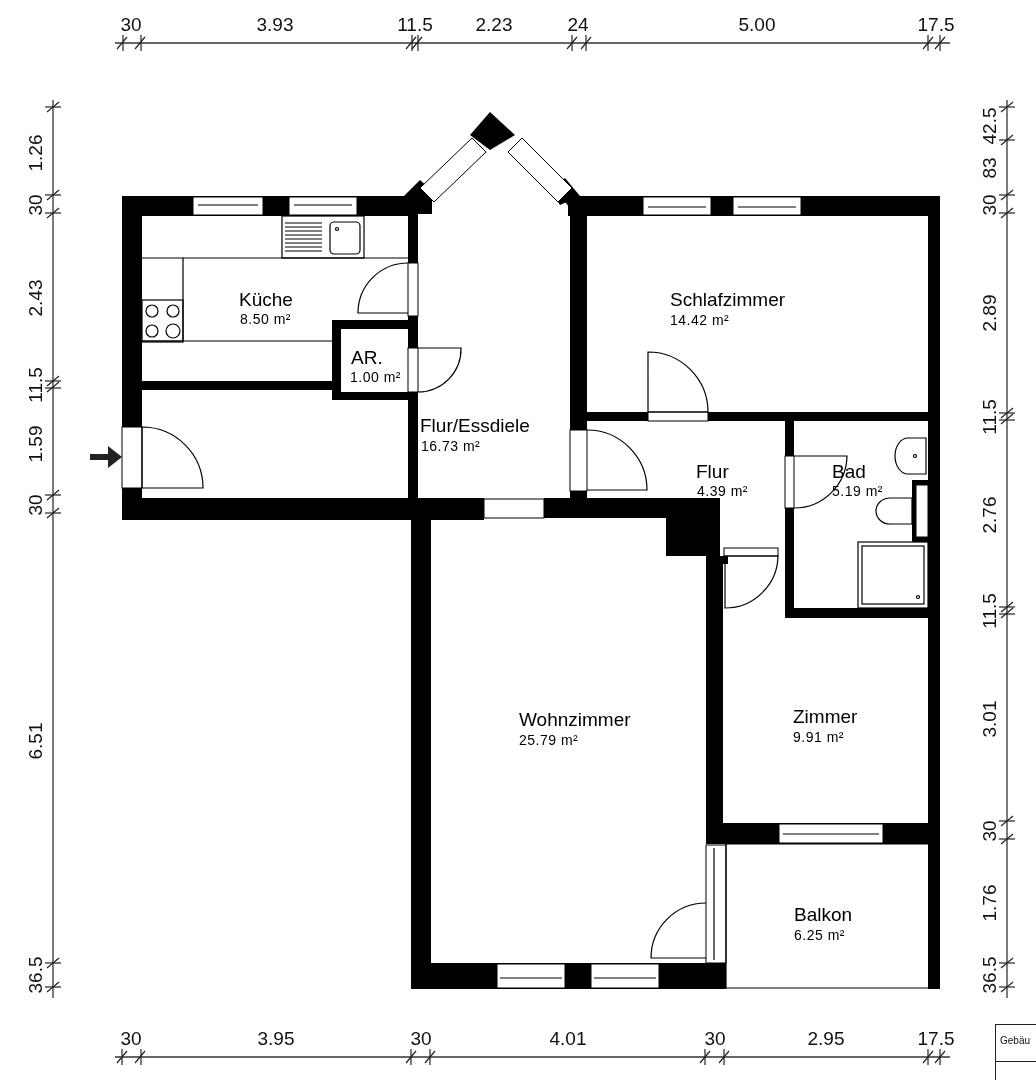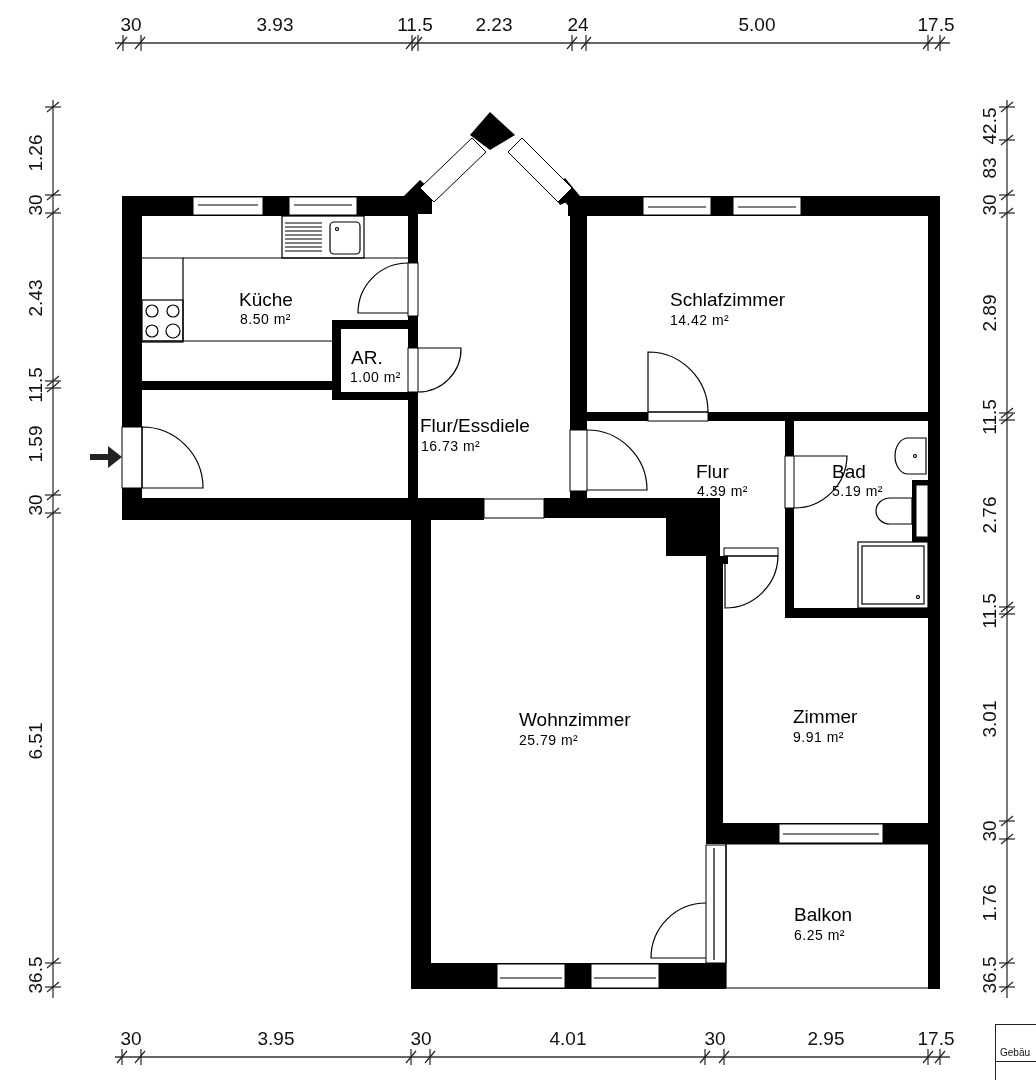--- a/index.html
+++ b/index.html
@@ -9,21 +9,21 @@
     .dim-text { font-family: "Liberation Sans", sans-serif; font-size: 19px; fill: #111; }
     .room-name { font-family: "Liberation Sans", sans-serif; font-size: 19px; fill: #000; }
     .room-area { font-family: "Liberation Sans", sans-serif; font-size: 14px; fill: #000; letter-spacing: 0.5px; }
     .wall { fill: #000; }
     .thin { fill: none; stroke: #000; stroke-width: 1.2; }
     .dimline { stroke: #333; stroke-width: 1.3; fill: none; }
     .tick { stroke: #222; stroke-width: 1.2; }
     .win { fill: #fff; stroke: #000; stroke-width: 1; }
     .legend-box { position: absolute; left: 995px; top: 1024px; width: 60px; height: 60px;
                   border: 1px solid #222; background: #fff; }
-    .legend-text { position: absolute; left: 4px; top: 22px; font-size: 10px; color: #111; white-space: nowrap; }
+    .legend-text { position: absolute; left: 4px; top: 10px; font-size: 10px; color: #111; white-space: nowrap; }
     .legend-line { position: absolute; left: 0; right: 0; top: 36px; border-top: 1px solid #222; }
   </style>
 </head>
 <body>
 
 <svg id="plan" viewBox="0 0 1036 1080" xmlns="http://www.w3.org/2000/svg">
 
   <g>
     <line class="dimline" x1="115" y1="43" x2="950" y2="43"></line>
     <g class="tick">

